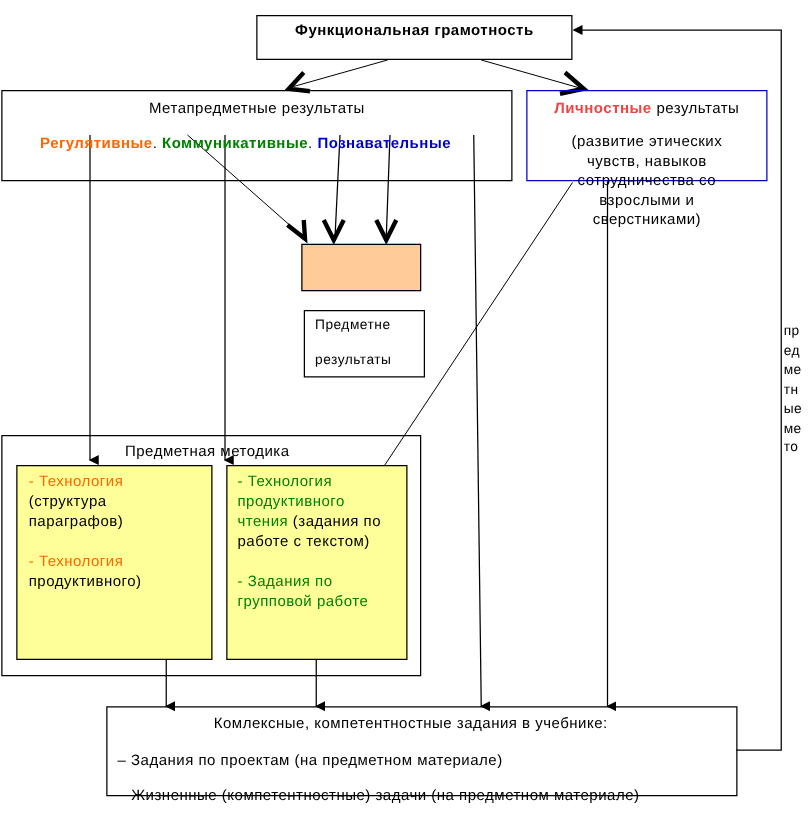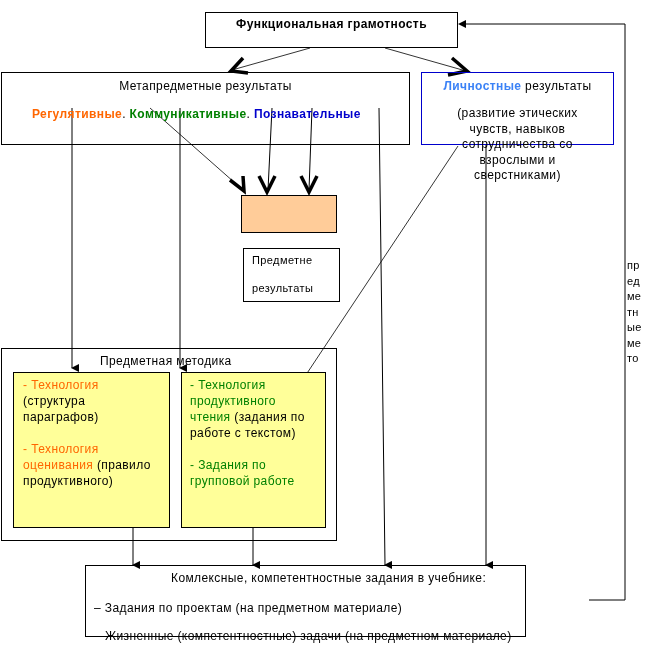--- a/index.html
+++ b/index.html
@@ -5,21 +5,21 @@
     html, body { margin: 0; padding: 0; background: #ffffff; }
     body { width: 646px; height: 661px; position: relative; overflow: hidden;
            font-family: "Liberation Sans", "DejaVu Sans", sans-serif; color: #000; }
     .box { position: absolute; box-sizing: border-box; border: 1px solid #000; background: #fff; }
     .txt { position: absolute; white-space: nowrap; font-size: 12px; letter-spacing: 0.4px; }
     #lines { position: absolute; left: 0; top: 0; width: 646px; height: 661px; pointer-events: none; }
     .b { font-weight: bold; }
     .orange { color: #ff6600; }
     .green { color: #008000; }
     .blue { color: #0000cc; }
-    .red { color: #3b82f6; margin-top: 36px; }
+    .red { color: #ef4444; margin-top: 36px; }
     .yellow { background: #ffff99; }
     .ycontent { position: absolute; font-size: 12px; line-height: 16px; letter-spacing: 0.4px; }
   </style>
 </head>
 <body>
 
 <svg id="lines" viewBox="0 0 646 661">
   <defs>
     <marker id="tri" markerWidth="8" markerHeight="8" refX="4" refY="7" orient="auto" markerUnits="userSpaceOnUse">
       <path d="M0,0 L8,0 L4,8 z" fill="#000"></path>
@@ -105,38 +105,37 @@
   <div class="txt" style="left:98px;top:5px;">Предметная методика</div>
 </div>
 
 <div class="box yellow" style="left:13px;top:372px;width:157px;height:156px;">
   <div class="ycontent" style="left:9px;top:4px;">
     <div class="orange">- Технология</div>
     <div>(структура</div>
     <div>параграфов)</div>
     <div style="height:16px"></div>
     <div class="orange">- Технология</div>
-    <div><span class="orange">оценивания</span><span> (правило</span></div>
     <div>продуктивного)</div>
   </div>
 </div>
 
 <div class="box yellow" style="left:181px;top:372px;width:145px;height:156px;">
   <div class="ycontent" style="left:8px;top:4px;">
     <div class="green">- Технология</div>
     <div class="green">продуктивного</div>
     <div><span class="green">чтения</span><span> (задания по</span></div>
     <div>работе с текстом)</div>
     <div style="height:16px"></div>
     <div class="green">- Задания по</div>
     <div class="green">групповой работе</div>
   </div>
 </div>
 
-<div class="box" style="left:85px;top:565px;width:441px;height:72px;background:transparent;">
+<div class="box" style="left:85px;top:565px;width:505px;height:72px;background:transparent;">
   <div class="txt" style="left:85px;top:5px;">Комлексные, компетентностные задания в учебнике:</div>
   <div class="txt" style="left:8px;top:35px;">– Задания по проектам (на предметном материале)</div>
 </div>
 <div class="txt" style="left:105px;top:629px;">Жизненные (компетентностные) задачи  (на предметном материале)</div>
 
 <div style="position:absolute;left:627px;top:258px;font-size:11px;line-height:15.5px;letter-spacing:0.3px;">
   <div>пр</div>
   <div>ед</div>
   <div>ме</div>
   <div>тн</div>

